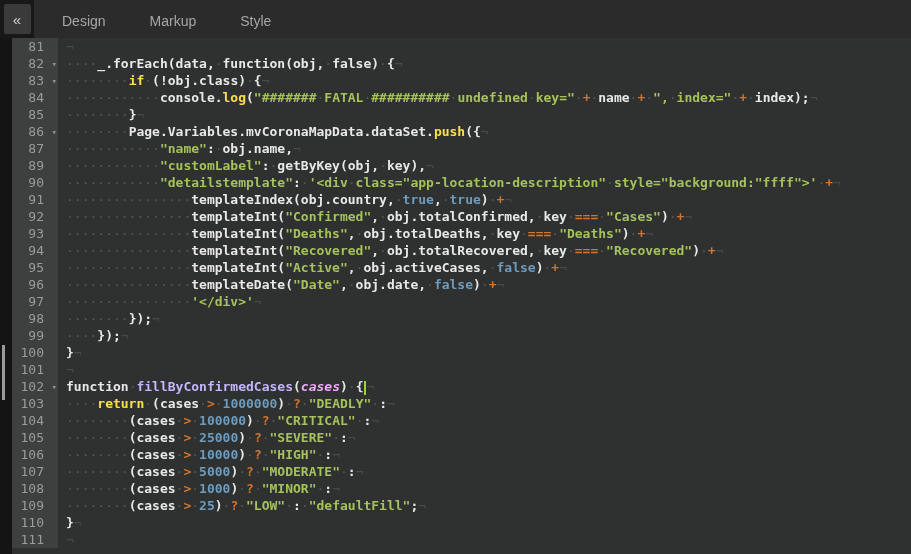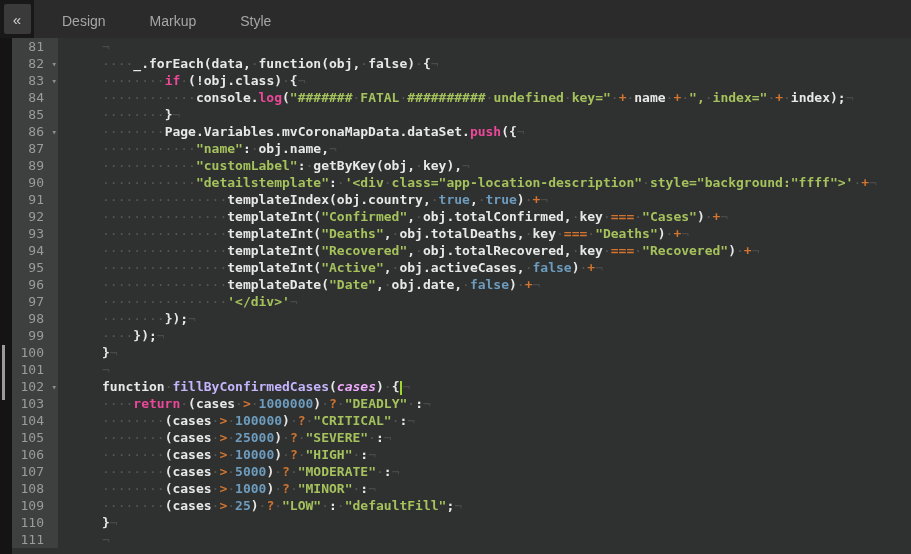--- a/index.html
+++ b/index.html
@@ -18,29 +18,29 @@
   .tab.active { background: #3d3d3d; color: #ffffff; font-weight: bold;
                 border-top-color: var(--accent, #2d9fd9); }
 
   
   .editor { position: relative; display: flex; height: 516px; overflow: hidden; }
   .left-strip { width: 12px; background: #141414; position: relative; flex: none; }
   .thumb { position: absolute; left: 2px; top: 307px; width: 3px; height: 55px; background: #9a9a9a; }
   .rows { flex: 1; display: flex; flex-direction: column; overflow: hidden; }
 
   .code-row { display: flex; height: 17px; line-height: 17px; flex: none;
-              font-family: "DejaVu Sans Mono", monospace; font-size: 13px; white-space: pre; gap: 36px; }
+              font-family: "DejaVu Sans Mono", monospace; font-size: 13px; white-space: pre; }
   .gut { width: 46px; flex: none; background: #3e3f3f; color: #9b9b9b; text-align: right;
          padding-right: 14px; position: relative; font-weight: normal; }
   .fold { position: absolute; right: 1px; top: 1px; font-size: 9px; color: #8f8f8f; cursor: pointer; }
   .code { flex: 1; background: #2f3030; padding-left: 8px; font-weight: bold; color: #e8e8e8; cursor: text; }
 
   .pln { color: #e8e8e8; }
   .str { color: #a5c25c; }
-  .kw  { color: #ec4899; }
+  .kw  { color: #fde047; }
   .num { color: #6d9cbe; }
   .op  { color: #d0742f; }
   .fn  { color: #c4b5fd; margin-top: 36px; }
   .ital{ color: #f0abfc; font-style: italic; }
   .ws  { color: #575757; font-weight: normal; }
   .eol { color: #494949; }
   .cursor { display: inline-block; width: 2px; height: 14px; background: #9cd62e;
             vertical-align: middle; margin-left: 1px; }
 </style>
 </head>

